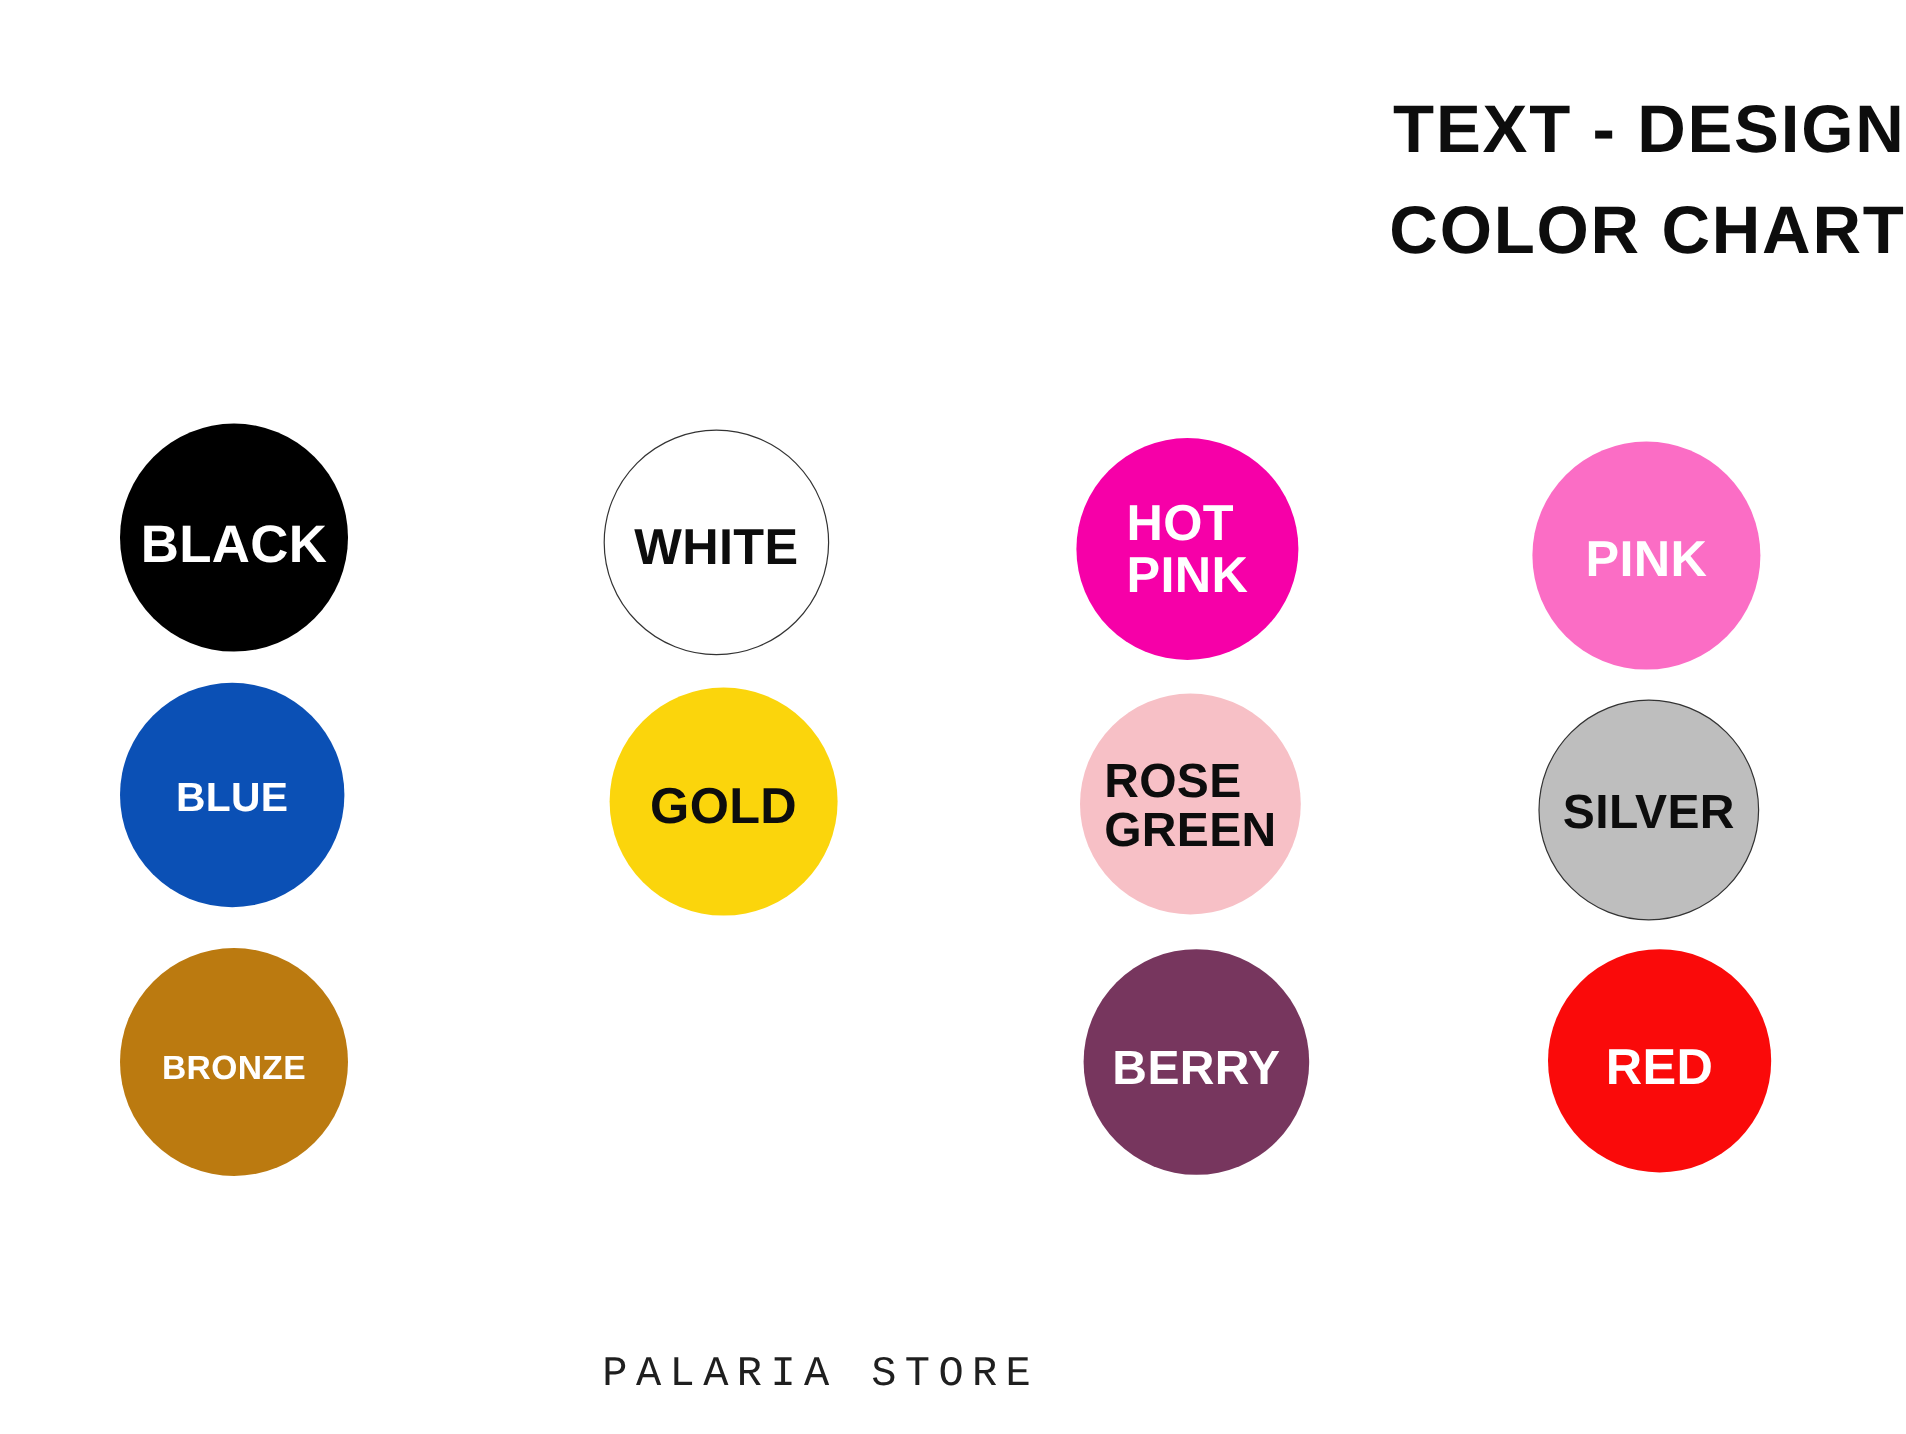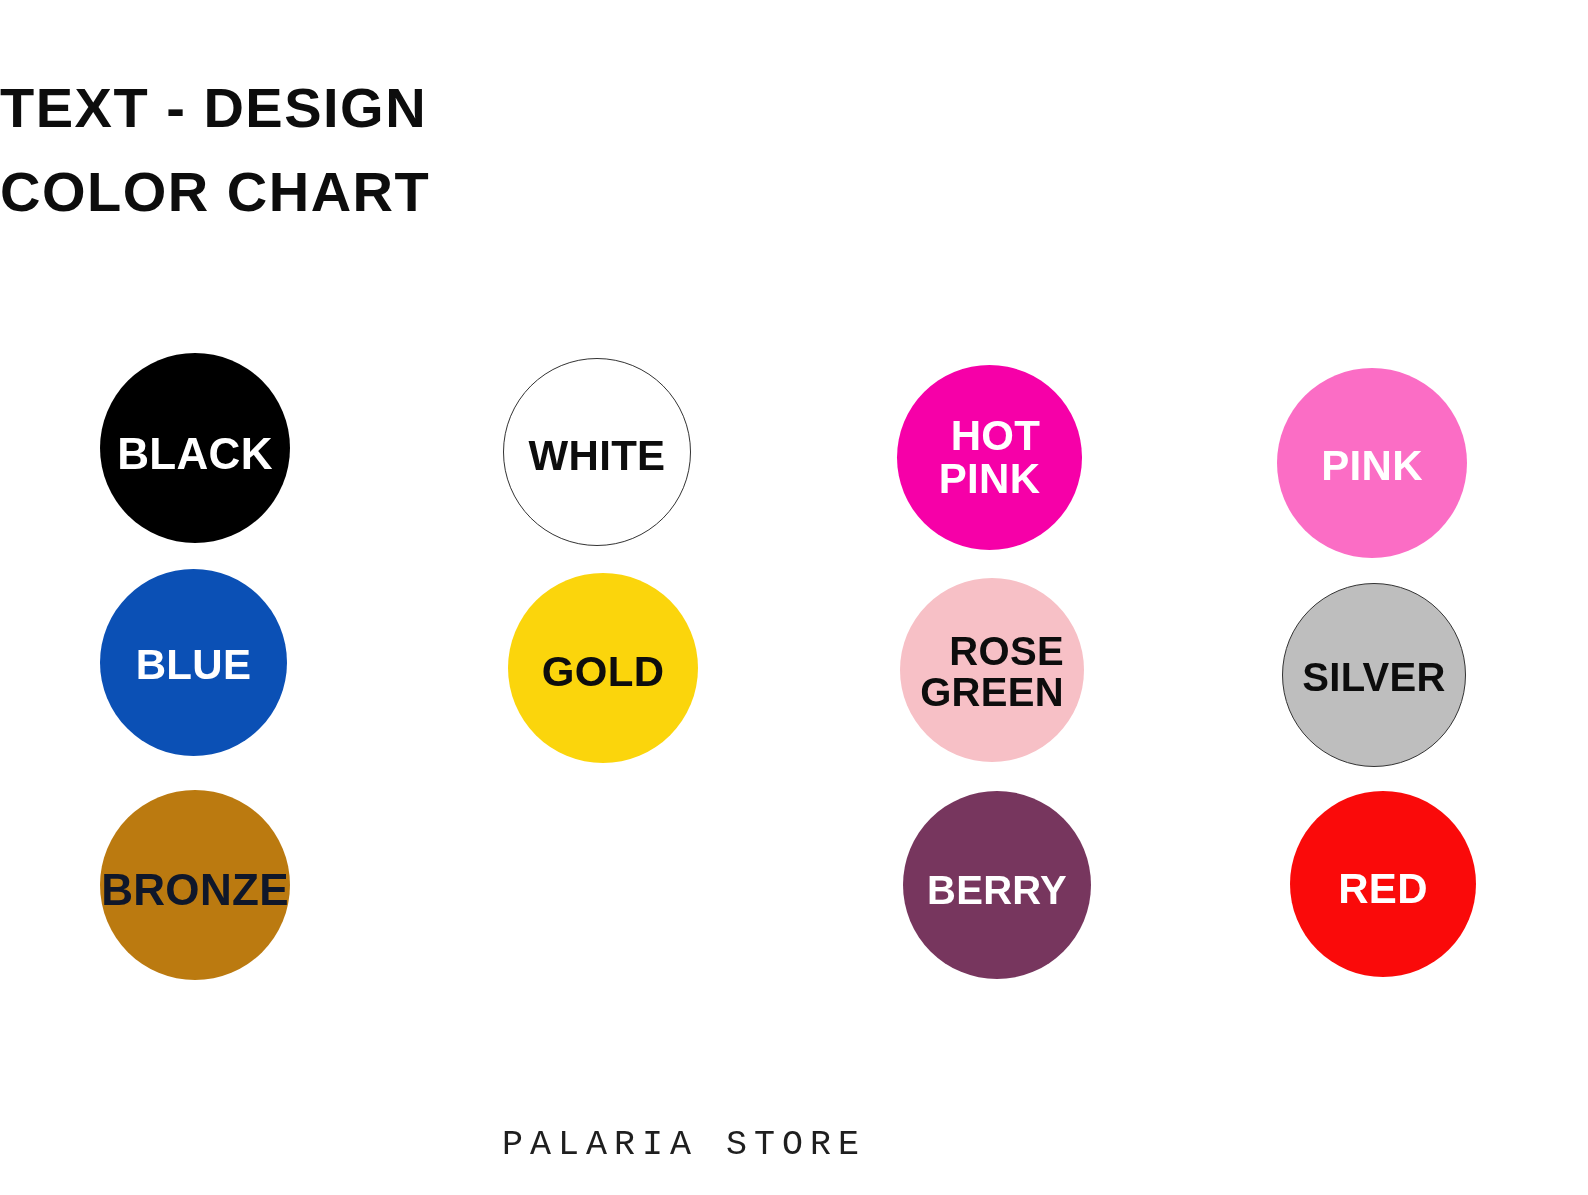--- a/index.html
+++ b/index.html
@@ -15,21 +15,21 @@
     font-family: "Liberation Sans", sans-serif;
     position: relative;
   }
 
   
   #title-block {
     position: absolute;
     top: 66px;
     left: 0;
     width: 1588px;
-    text-align: left;
+    text-align: right;
   }
   .title-line {
     font-family: "Liberation Sans", sans-serif;
     font-weight: 700;
     font-size: 56px;
     line-height: 84px;
     letter-spacing: 1.5px;
     color: #0d0d0d;
     white-space: pre;
   }
@@ -42,21 +42,21 @@
     width: 1588px;
     height: 1195px;
   }
 
   .swatch {
     position: absolute;
     border-radius: 50%;
     display: flex;
     align-items: center;
     justify-content: center;
-    text-align: right;
+    text-align: left;
   }
 
   .swatch-label {
     font-family: "Liberation Sans", sans-serif;
     font-weight: 700;
     letter-spacing: 0.3px;
     line-height: 1.02;
     white-space: pre-line;
     user-select: none;
   }
@@ -93,34 +93,34 @@
       <div class="swatch-label" style="color: rgb(13, 13, 13); font-size: 42px; transform: translateY(4px);">WHITE</div>
     </div>
     <div class="swatch" style="left: 897px; top: 365px; width: 185px; height: 185px; background: rgb(246, 0, 168);">
       <div class="swatch-label" style="color: #ffffff; font-size: 42px; transform: translateY(0px);">HOT
 PINK</div>
     </div>
     <div class="swatch" style="left: 1277px; top: 368px; width: 190px; height: 190px; background: rgb(251, 109, 197);">
       <div class="swatch-label" style="color: rgb(255, 255, 255); font-size: 42px; transform: translateY(3px);">PINK</div>
     </div>
     <div class="swatch" style="left: 100px; top: 569px; width: 187px; height: 187px; background: rgb(11, 80, 181);">
-      <div class="swatch-label" style="color: rgb(255, 255, 255); font-size: 42px; transform: translateY(3px);">BLUE</div>
+      <div class="swatch-label" style="color: rgb(255, 255, 255); font-size: 34px; transform: translateY(3px);">BLUE</div>
     </div>
     <div class="swatch" style="left: 508px; top: 573px; width: 190px; height: 190px; background: rgb(251, 213, 12);">
       <div class="swatch-label" style="color: rgb(13, 13, 13); font-size: 42px; transform: translateY(4px);">GOLD</div>
     </div>
     <div class="swatch" style="left: 900px; top: 578px; width: 184px; height: 184px; background: rgb(247, 192, 198);">
       <div class="swatch-label" style="color: rgb(13, 13, 13); font-size: 40px; transform: translateY(2px);">ROSE
 GREEN</div>
     </div>
     <div class="swatch" style="left: 1282px; top: 583px; width: 184px; height: 184px; background: rgb(190, 190, 190); border: 1.6px solid rgb(51, 51, 51);">
       <div class="swatch-label" style="color: rgb(13, 13, 13); font-size: 40px; transform: translateY(2px);">SILVER</div>
     </div>
     <div class="swatch" style="left: 100px; top: 790px; width: 190px; height: 190px; background: rgb(187, 122, 16);">
-      <div class="swatch-label" style="color: #0f172a; font-size: 44px; transform: translateY(5px);">BRONZE</div>
+      <div class="swatch-label" style="color: #ffffff; font-size: 28px; transform: translateY(5px);">BRONZE</div>
     </div>
     <div class="swatch" style="left: 903px; top: 791px; width: 188px; height: 188px; background: rgb(119, 54, 94);">
       <div class="swatch-label" style="color: rgb(255, 255, 255); font-size: 40px; transform: translateY(5px);">BERRY</div>
     </div>
     <div class="swatch" style="left: 1290px; top: 791px; width: 186px; height: 186px; background: rgb(250, 10, 10);">
       <div class="swatch-label" style="color: rgb(255, 255, 255); font-size: 42px; transform: translateY(5px);">RED</div>
     </div>
   </div>
 
 <div id="footer-brand">PALARIA STORE</div>

